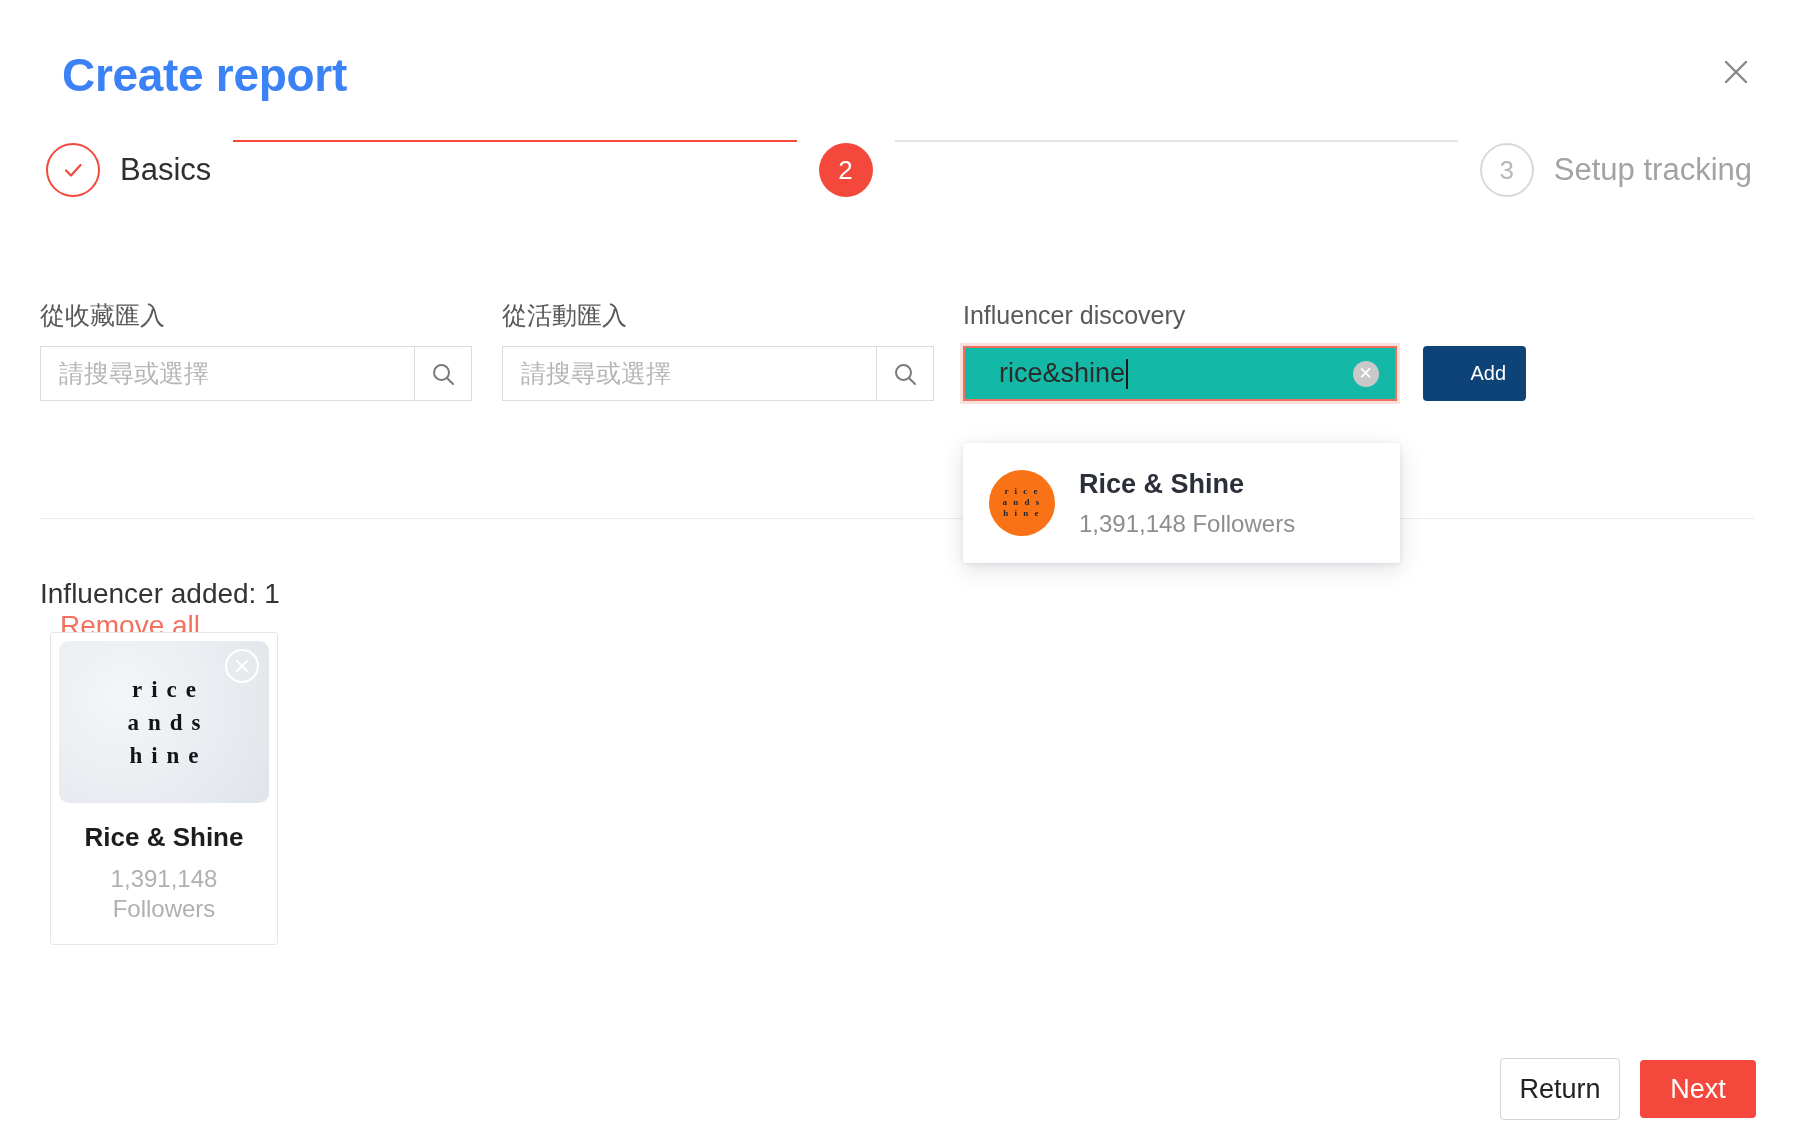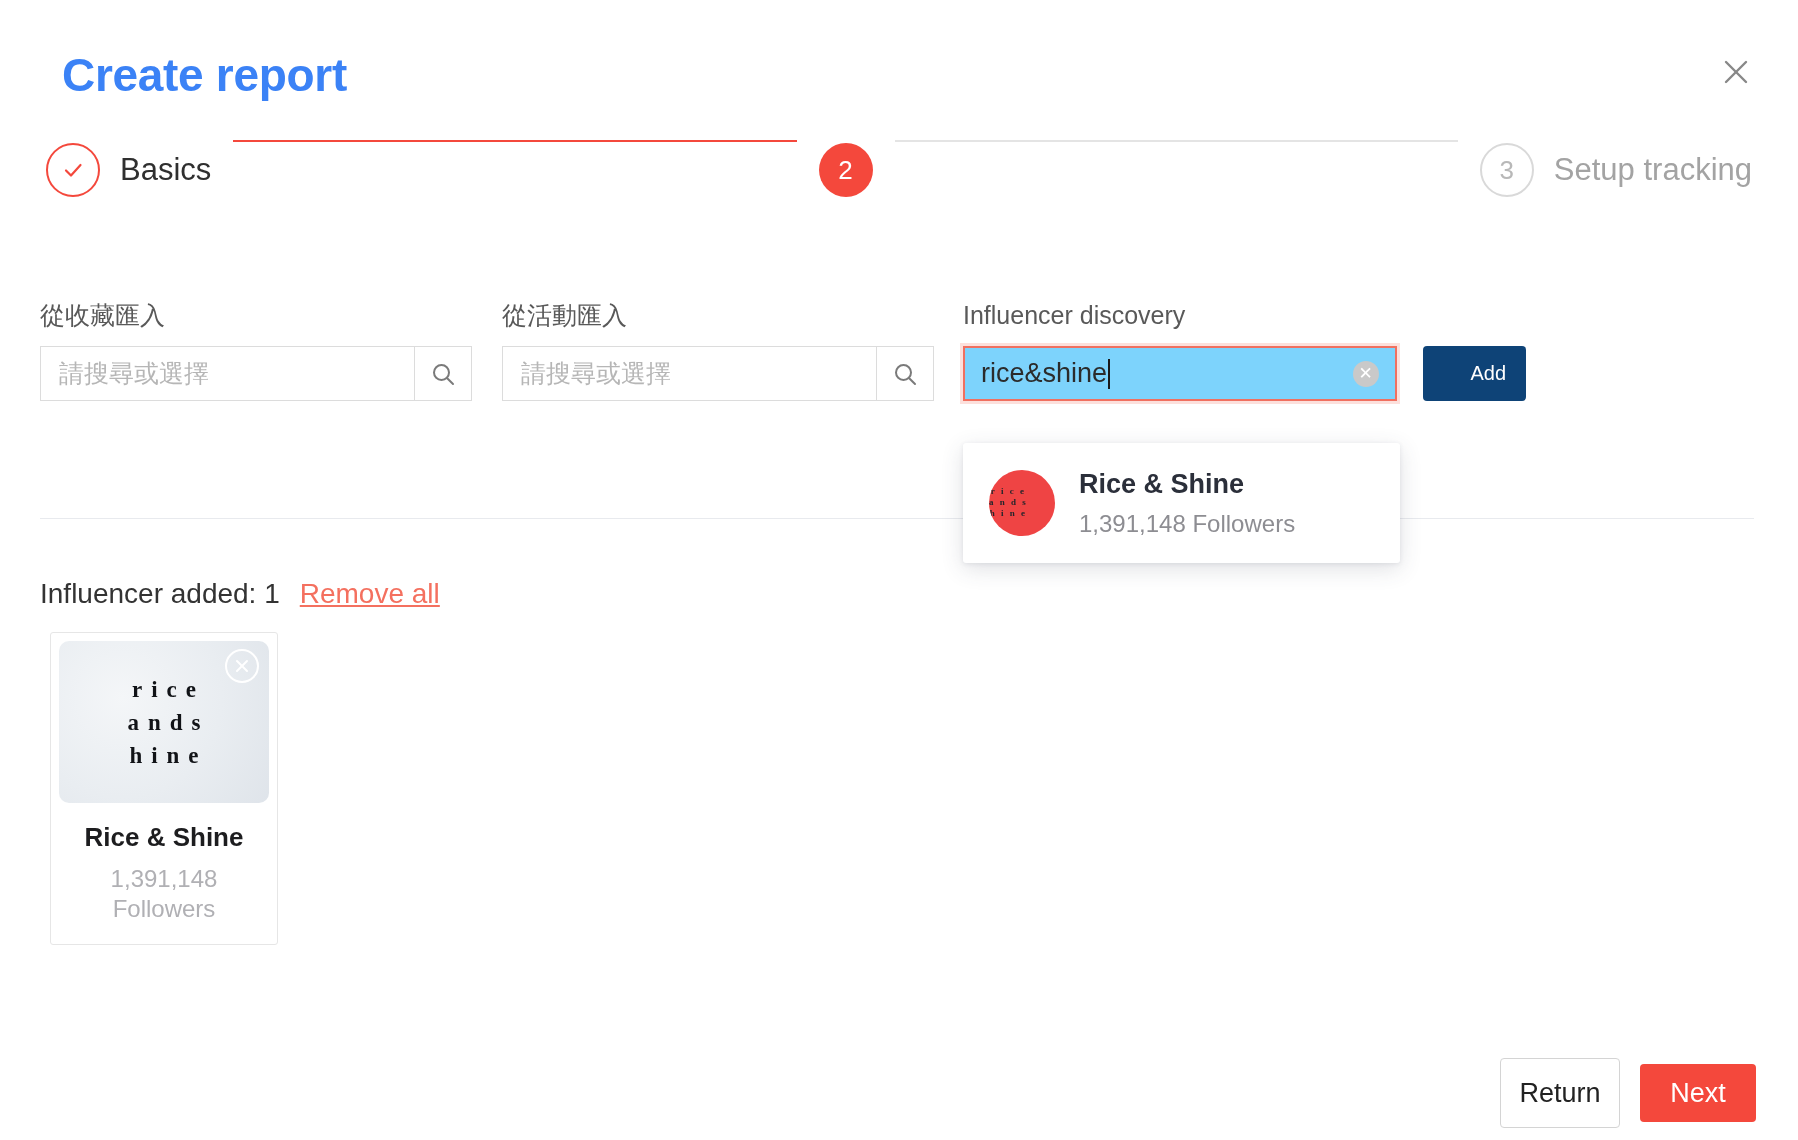--- a/index.html
+++ b/index.html
@@ -158,24 +158,24 @@
     display: flex;
     align-items: flex-start;
   }
   .discovery-input {
     position: relative;
     box-sizing: border-box;
     width: 437px;
     height: 55px;
     border: 2px solid #f07060;
     box-shadow: 0 0 0 3px rgba(240,112,96,0.22);
-    background: #7dd3fc;
-    display: flex;
-    align-items: center;
-    padding: 0 16px;
+    background: #14b8a6;
+    display: flex;
+    align-items: center;
+    padding: 0 34px;
   }
   .discovery-text {
     font-size: 27px;
     color: #2b2b2b;
     white-space: nowrap;
   }
   .caret {
     display: inline-block;
     width: 2px;
     height: 30px;
@@ -233,25 +233,25 @@
   .dropdown-item {
     display: flex;
     align-items: center;
     padding: 10px 26px;
     cursor: pointer;
   }
   .dd-avatar {
     width: 66px;
     height: 66px;
     border-radius: 50%;
-    background: #ef4444;
+    background: #f97316;
     flex: 0 0 auto;
     display: flex;
     align-items: center;
-    justify-content: flex-start;
+    justify-content: center;
     overflow: hidden;
   }
   .dd-avatar .logo-mini {
     font-family: "Liberation Serif", serif;
     font-size: 9px;
     line-height: 11px;
     color: #23252b;
     letter-spacing: 2px;
     text-align: center;
     font-weight: bold;
@@ -287,20 +287,21 @@
 
   
   .added-row {
     position: absolute;
     left: 40px;
     top: 578px;
     display: flex;
     align-items: flex-start;
     font-size: 28px;
     color: #333333;
+    flex-direction: column;
   }
   .remove-all {
     margin-left: 20px;
     color: #f4705f;
     text-decoration: underline;
     cursor: pointer;
     font-size: 28px;
   }
 
   
@@ -371,21 +372,21 @@
   
   .footer {
     position: absolute;
     right: 42px;
     top: 1058px;
     display: flex;
     align-items: center;
   }
   .btn-return {
     width: 120px;
-    height: 70px;
+    height: 62px;
     background: #ffffff;
     border: 1px solid #d4d4d4;
     border-radius: 4px;
     font-size: 27px;
     color: #222222;
     font-family: "Liberation Sans", sans-serif;
     cursor: pointer;
     display: flex;
     align-items: center;
     justify-content: center;

